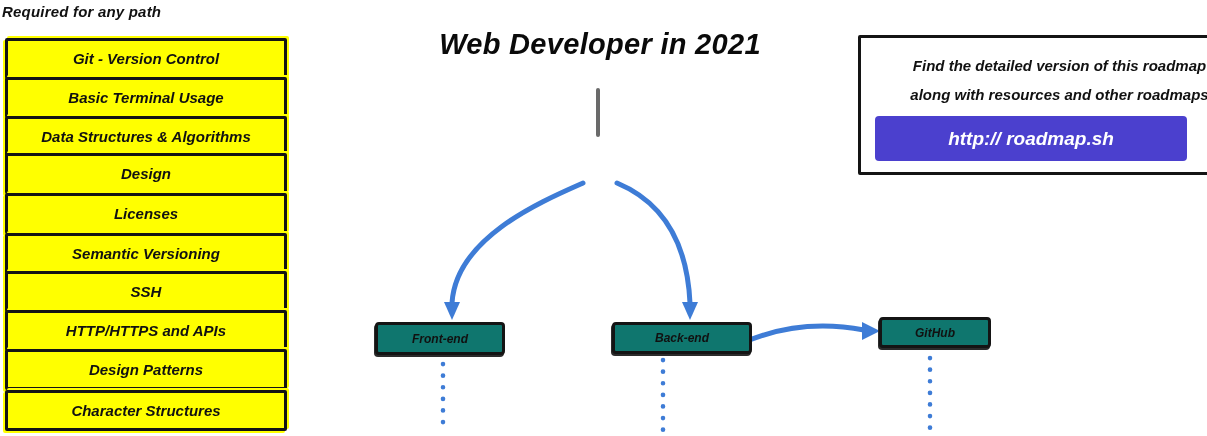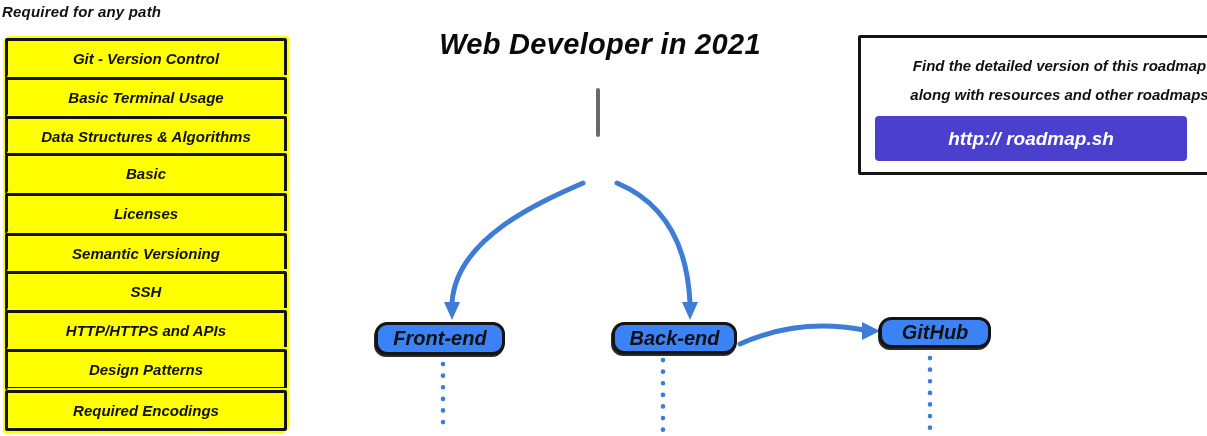--- a/index.html
+++ b/index.html
@@ -49,30 +49,30 @@
   }
   
   #flow-svg{position:absolute;left:0;top:0;}
   .arrow{fill:none;stroke:#3E7CD6;stroke-width:5;stroke-linecap:round;}
   .arrow-head{fill:#3E7CD6;stroke:none;}
   .dots{fill:none;stroke:#3E7CD6;stroke-width:4.6;stroke-linecap:round;
         stroke-dasharray:0.1 11.5;}
   
   .pbox{
     position:absolute;box-sizing:border-box;
-    background:#3b82f6;
+    background:#0f766e;
     border:3px solid #141414;
-    border-radius:12px;
+    border-radius:4px;
     box-shadow:-1px 2px 0 0 #2b2b2b;
     display:flex;align-items:center;justify-content:center;
-    font-size:20px;font-weight:700;color:#111;
+    font-size:12px;font-weight:700;color:#111;
     cursor:pointer;
   }
   .pbox-frontend{left:375px;top:322px;width:130px;height:33px;}
-  .pbox-backend{left:612px;top:322px;width:125px;height:32px;}
+  .pbox-backend{left:612px;top:322px;width:140px;height:32px;}
   .pbox-devops{left:879px;top:317px;width:112px;height:31px;}
   
   .info-box{
     position:absolute;left:858px;top:35px;width:403px;height:140px;
     box-sizing:border-box;
     background:#ffffff;
     border:3px solid #141414;
     border-radius:2px;
   }
   .info-text{
@@ -95,27 +95,27 @@
 </head>
 <body>
 
 <div id="canvas">
 
   <div class="sidebar-heading">Required for any path</div>
 
   <div class="ybox y0">Git - Version Control</div>
   <div class="ybox y1">Basic Terminal Usage</div>
   <div class="ybox y2">Data Structures &amp; Algorithms</div>
-  <div class="ybox y3">Basic</div>
+  <div class="ybox y3">Design</div>
   <div class="ybox y4">Licenses</div>
   <div class="ybox y5">Semantic Versioning</div>
   <div class="ybox y6">SSH</div>
   <div class="ybox y7">HTTP/HTTPS and APIs</div>
   <div class="ybox y8">Design Patterns</div>
-  <div class="ybox y9">Required Encodings</div>
+  <div class="ybox y9">Character Structures</div>
 
   <div class="page-title">Web Developer in 2021</div>
   <div class="v-line"></div>
 
   <svg id="flow-svg" width="1207" height="436" viewBox="0 0 1207 436">
     <path class="arrow" d="M 583 183 C 540 202, 456 238, 452 303"></path>
     <path class="arrow-head" d="M 444 302 L 460 302 L 452 320 Z"></path>
     <path class="arrow" d="M 617 183 C 660 201, 687 238, 690 303"></path>
     <path class="arrow-head" d="M 682 302 L 698 302 L 690 320 Z"></path>
     <path class="arrow" d="M 740 344 C 782 325, 822 322, 864 330"></path>

